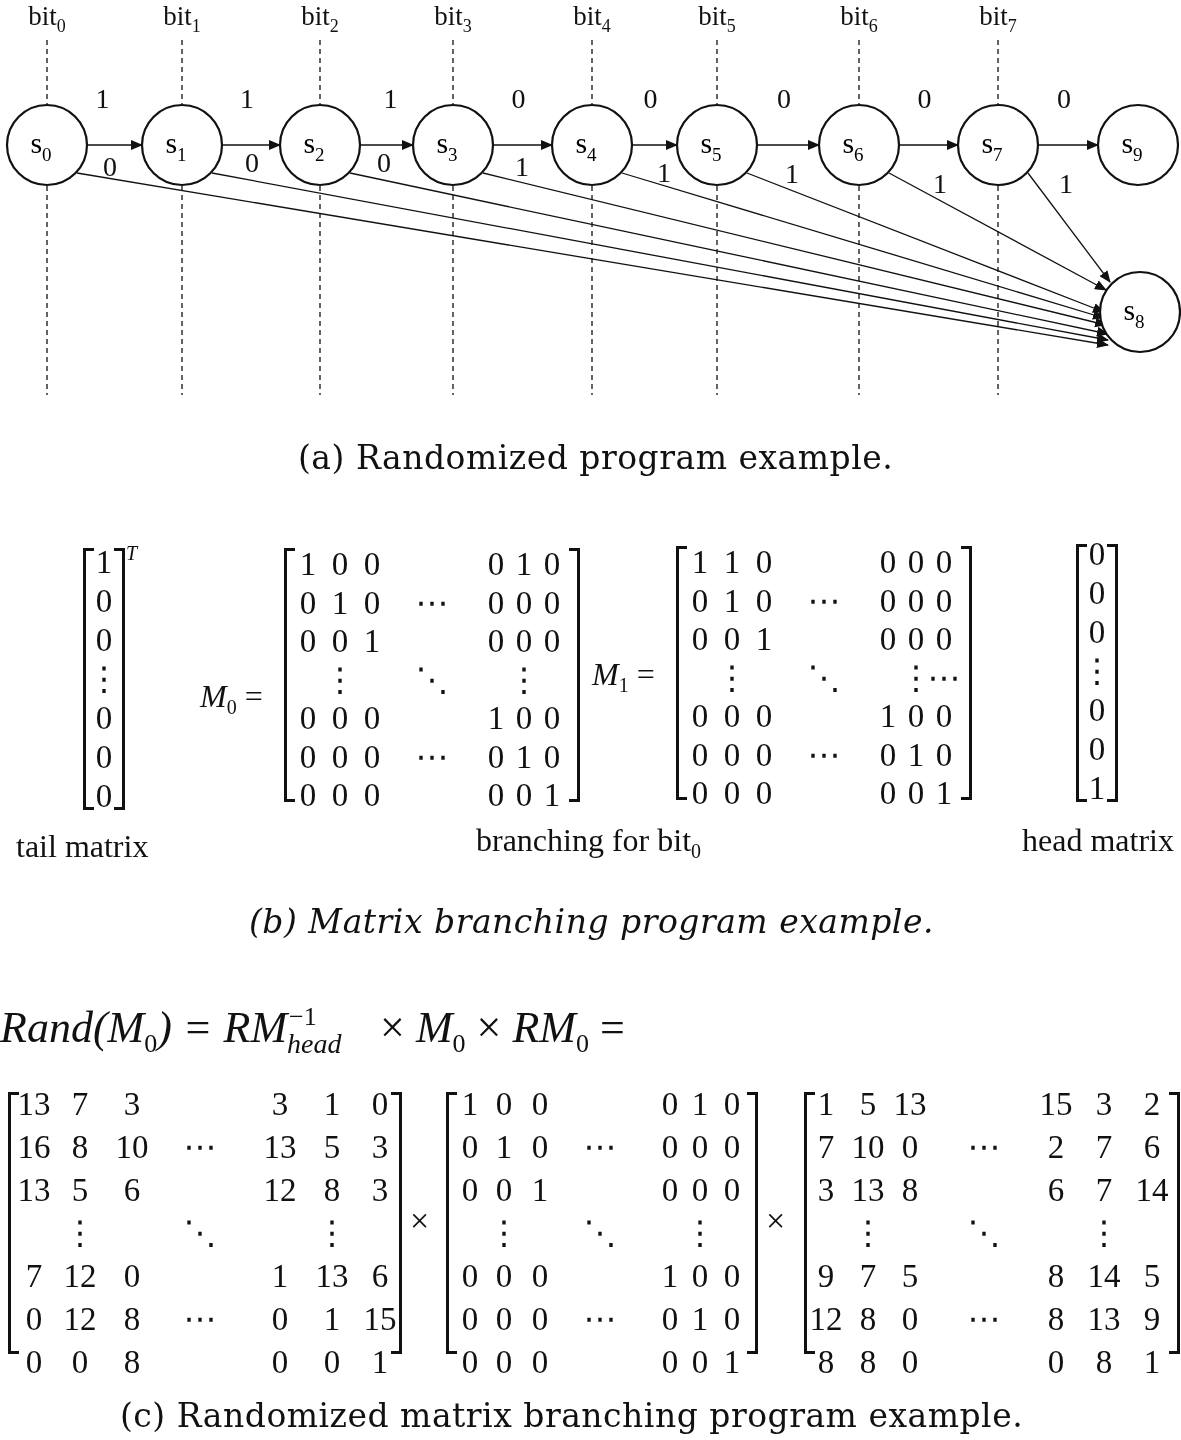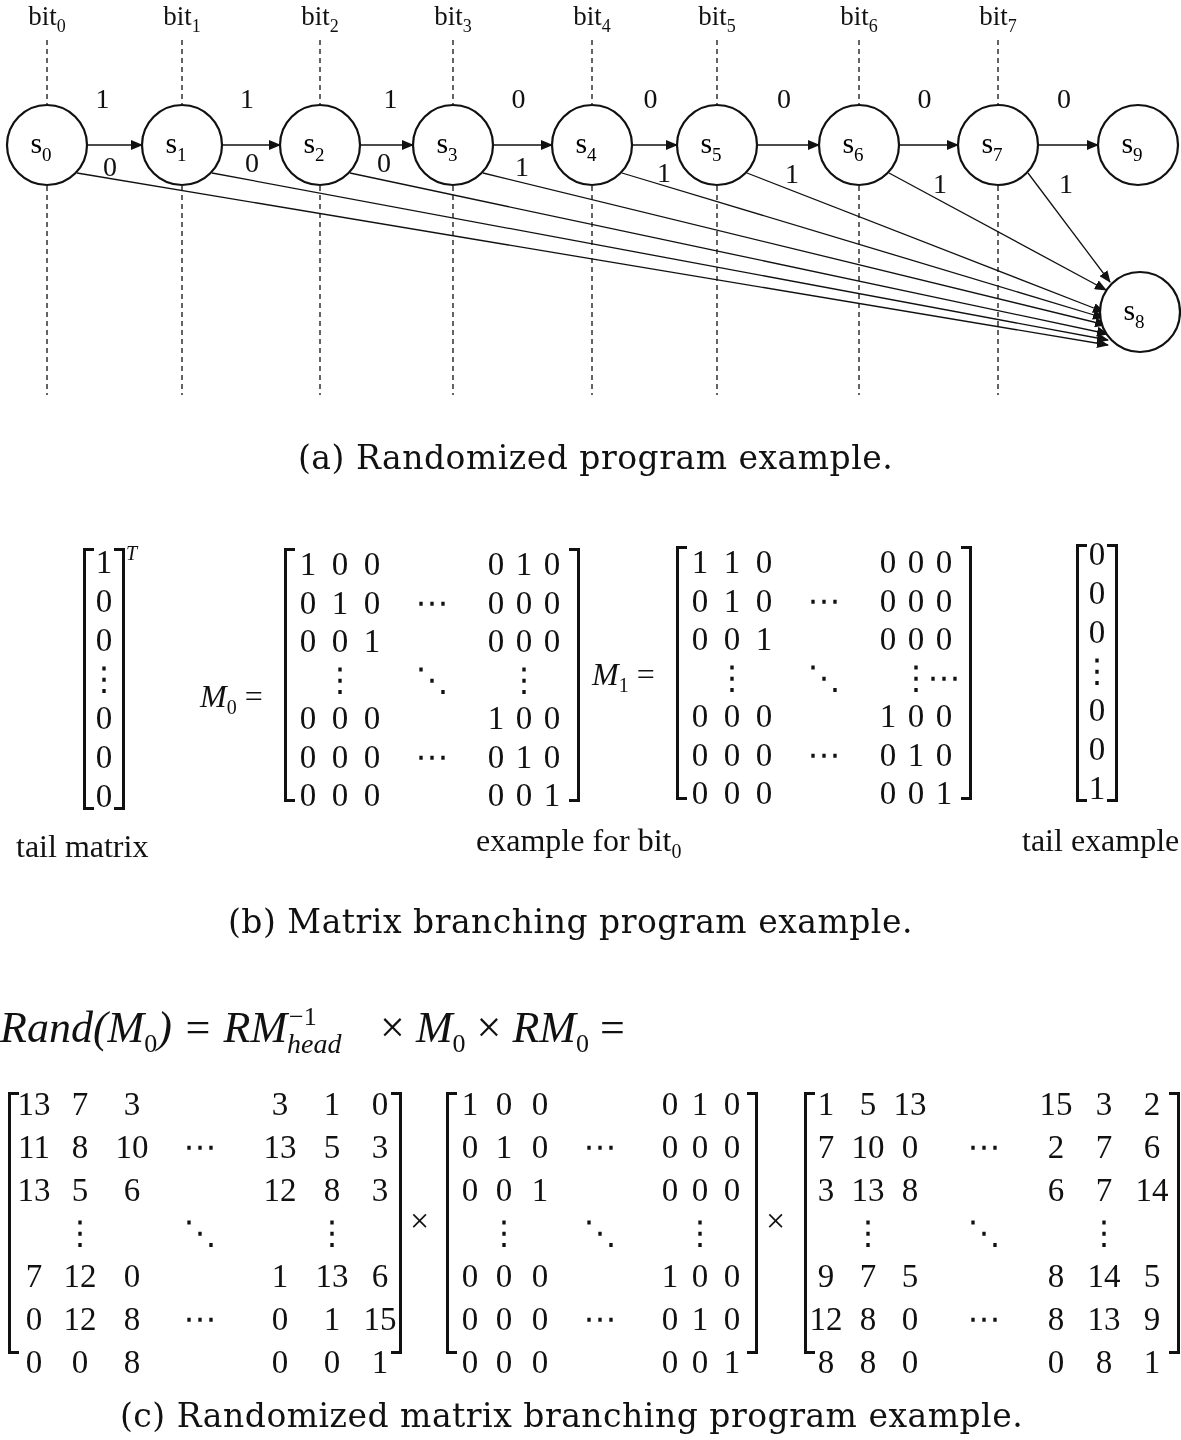--- a/index.html
+++ b/index.html
@@ -222,52 +222,52 @@
     <div class="cell" style="left: 248px; width: 40px; top: 188.5px;">0</div>
     <div class="cell" style="left: 4px; width: 40px; top: 227px;">0</div>
     <div class="cell" style="left: 36px; width: 40px; top: 227px;">0</div>
     <div class="cell" style="left: 68px; width: 40px; top: 227px;">0</div>
     <div class="cell" style="left: 192px; width: 40px; top: 227px;">0</div>
     <div class="cell" style="left: 220px; width: 40px; top: 227px;">0</div>
     <div class="cell" style="left: 248px; width: 40px; top: 227px;">1</div>
   </div>
 
 <div class="abs label" style="left:476px;top:822px;">
-  <span>example for bit</span><sub style="font-size:20px;">0</sub>
+  <span>branching for bit</span><sub style="font-size:20px;">0</sub>
 </div>
 
 <div class="matrix" id="tailM" style="left:1076px;top:544px;width:42px;height:258px;">
   <div class="br-l"></div>
     <div class="br-r"></div>
 <div class="cell" style="left: 1px; width: 40px; top: -10px;">0</div>
     <div class="cell" style="left: 1px; width: 40px; top: 29px;">0</div>
     <div class="cell" style="left: 1px; width: 40px; top: 68px;">0</div>
     <div class="cell" style="left: 1px; width: 40px; top: 107px;">⋮</div>
     <div class="cell" style="left: 1px; width: 40px; top: 146px;">0</div>
     <div class="cell" style="left: 1px; width: 40px; top: 185px;">0</div>
     <div class="cell" style="left: 1px; width: 40px; top: 224px;">1</div>
   </div>
-<div class="abs label" style="left:1022px;top:822px;">tail example</div>
-
-<div class="abs caption" style="left:228px;top:902px;">(b)  Matrix branching program example.</div>
+<div class="abs label" style="left:1022px;top:822px;">head matrix</div>
+
+<div class="abs caption" style="left:249px;top:902px;font-style:italic;">(b)  Matrix branching program example.</div>
 
 <div class="abs math" style="left:0px;top:1002px;font-size:44px;">
   <span>Rand(M</span><sub style="font-style:normal;font-size:26px;">0</sub><span>) = RM</span><span style="display:inline-block;position:relative;width:82px;height:10px;"><span style="position:absolute;left:2px;top:-30px;font-size:26px;font-style:normal;">−1</span><span style="position:absolute;left:0;top:-4px;font-size:28px;">head</span></span><span style="font-style:normal;"> × </span><span>M</span><sub style="font-style:normal;font-size:26px;">0</sub><span style="font-style:normal;"> × </span><span>RM</span><sub style="font-style:normal;font-size:26px;">0</sub><span style="font-style:normal;"> =</span>
 </div>
 
 <div class="matrix" id="cl" style="left:8px;top:1092px;width:394px;height:262px;">
   <div class="br-l"></div>
     <div class="br-r"></div>
 <div class="cell" style="left: 6px; width: 40px; top: -8px;">13</div>
     <div class="cell" style="left: 52px; width: 40px; top: -8px;">7</div>
     <div class="cell" style="left: 104px; width: 40px; top: -8px;">3</div>
     <div class="cell" style="left: 252px; width: 40px; top: -8px;">3</div>
     <div class="cell" style="left: 304px; width: 40px; top: -8px;">1</div>
     <div class="cell" style="left: 352px; width: 40px; top: -8px;">0</div>
-    <div class="cell" style="left: 6px; width: 40px; top: 35px;">11</div>
+    <div class="cell" style="left: 6px; width: 40px; top: 35px;">16</div>
     <div class="cell" style="left: 52px; width: 40px; top: 35px;">8</div>
     <div class="cell" style="left: 104px; width: 40px; top: 35px;">10</div>
     <div class="cell" style="left: 172px; width: 40px; top: 35px;">⋯</div>
     <div class="cell" style="left: 252px; width: 40px; top: 35px;">13</div>
     <div class="cell" style="left: 304px; width: 40px; top: 35px;">5</div>
     <div class="cell" style="left: 352px; width: 40px; top: 35px;">3</div>
     <div class="cell" style="left: 6px; width: 40px; top: 78px;">13</div>
     <div class="cell" style="left: 52px; width: 40px; top: 78px;">5</div>
     <div class="cell" style="left: 104px; width: 40px; top: 78px;">6</div>
     <div class="cell" style="left: 252px; width: 40px; top: 78px;">12</div>

